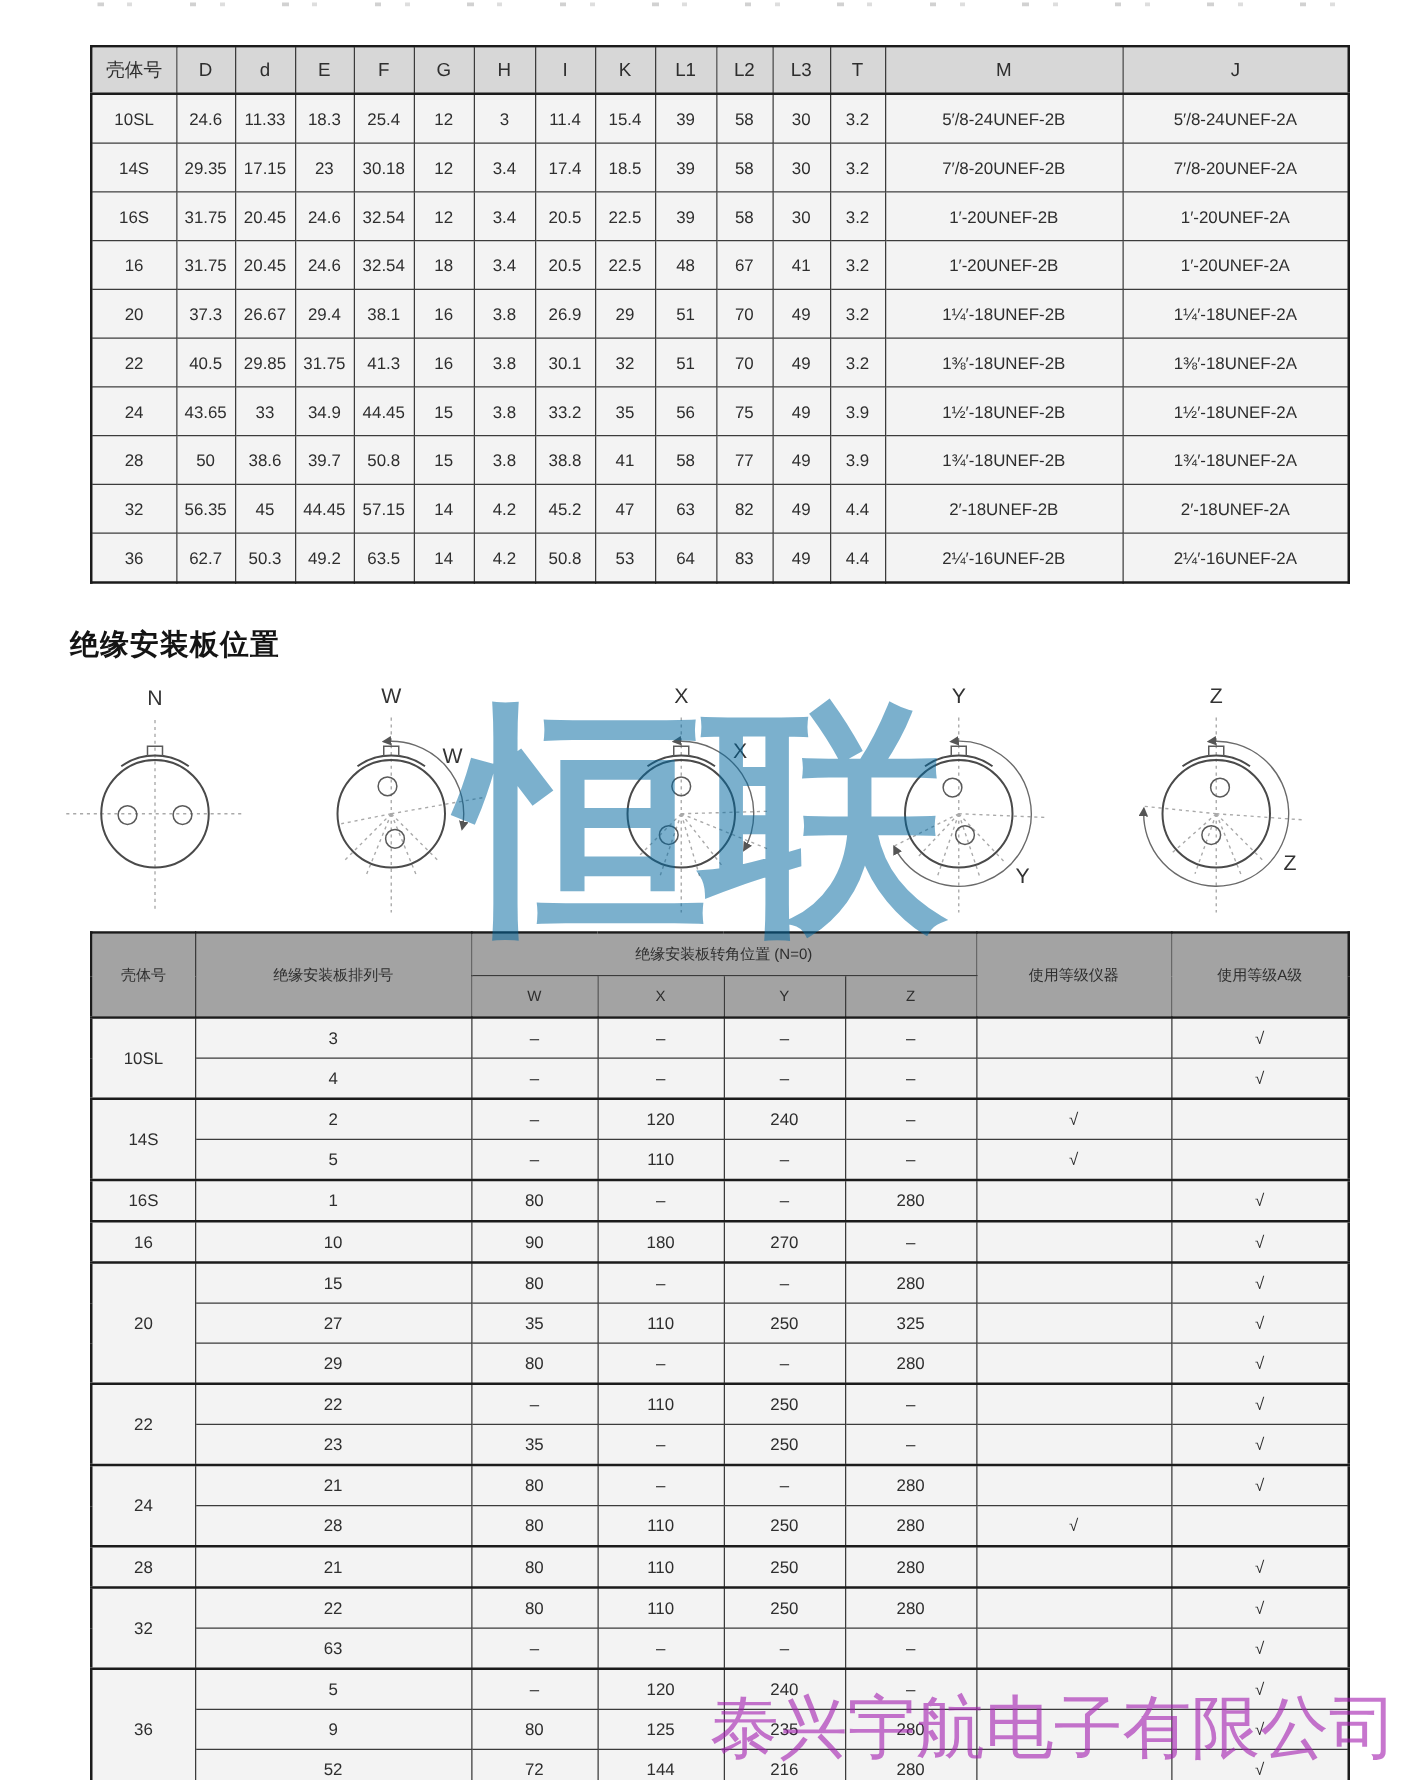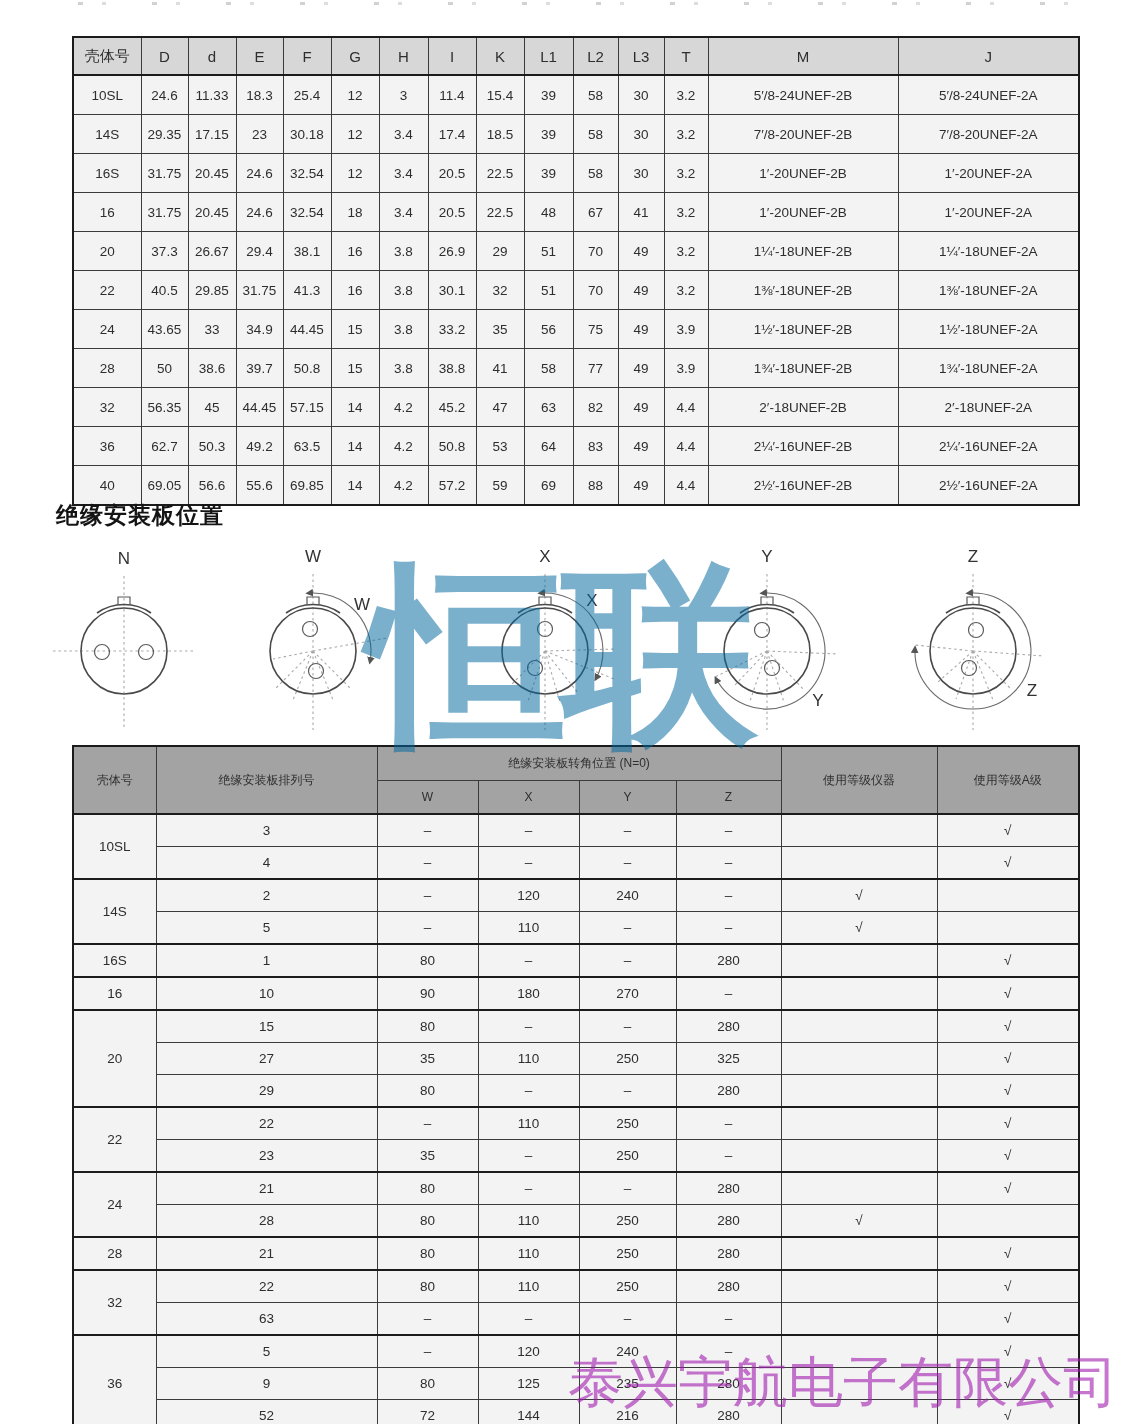--- a/index.html
+++ b/index.html
@@ -254,37 +254,20 @@
         <td>4.2</td>
         <td>50.8</td>
         <td>53</td>
         <td>64</td>
         <td>83</td>
         <td>49</td>
         <td>4.4</td>
         <td>2¼′-16UNEF-2B</td>
         <td>2¼′-16UNEF-2A</td>
       </tr>
-      <tr>
-        <td>40</td>
-        <td>69.05</td>
-        <td>56.6</td>
-        <td>55.6</td>
-        <td>69.85</td>
-        <td>14</td>
-        <td>4.2</td>
-        <td>57.2</td>
-        <td>59</td>
-        <td>69</td>
-        <td>88</td>
-        <td>49</td>
-        <td>4.4</td>
-        <td>2½′-16UNEF-2B</td>
-        <td>2½′-16UNEF-2A</td>
-      </tr>
     </tbody>
 </table>
 
 <div class="section-title">绝缘安装板位置</div>
 
 <div class="diagrams">
 
   <svg class="diagram" style="left:49px" viewBox="0 0 160 196">
     <text x="75" y="18" text-anchor="middle">N</text>
     <line class="dash" x1="75" y1="30" x2="75" y2="184"></line>

